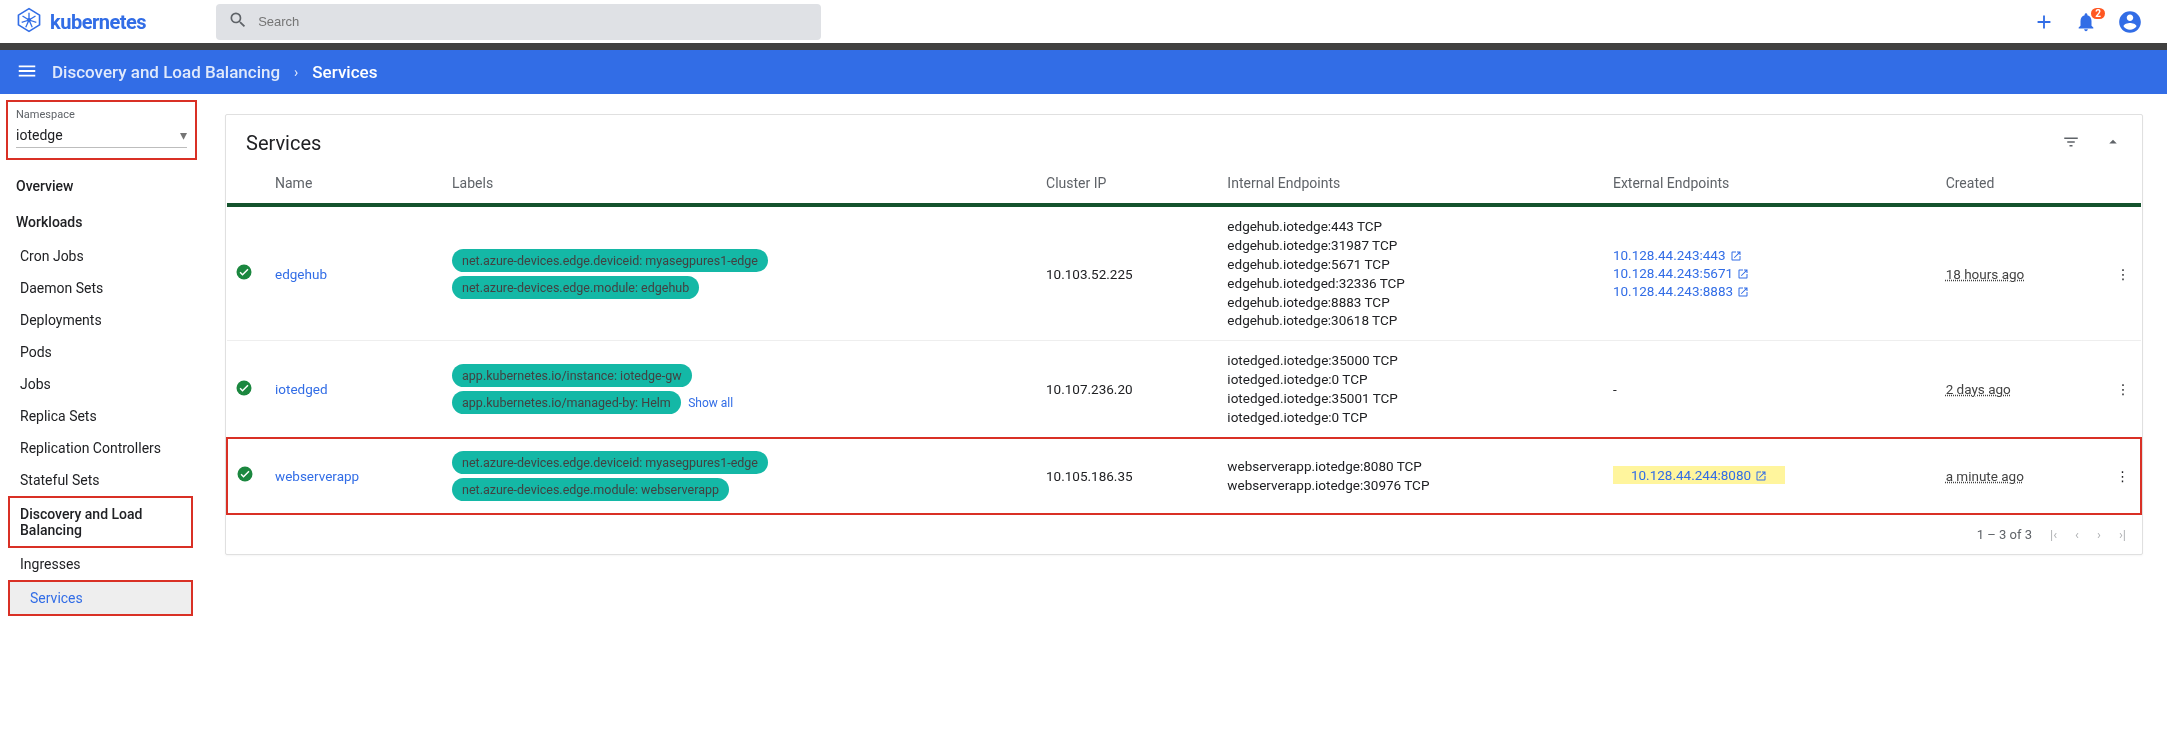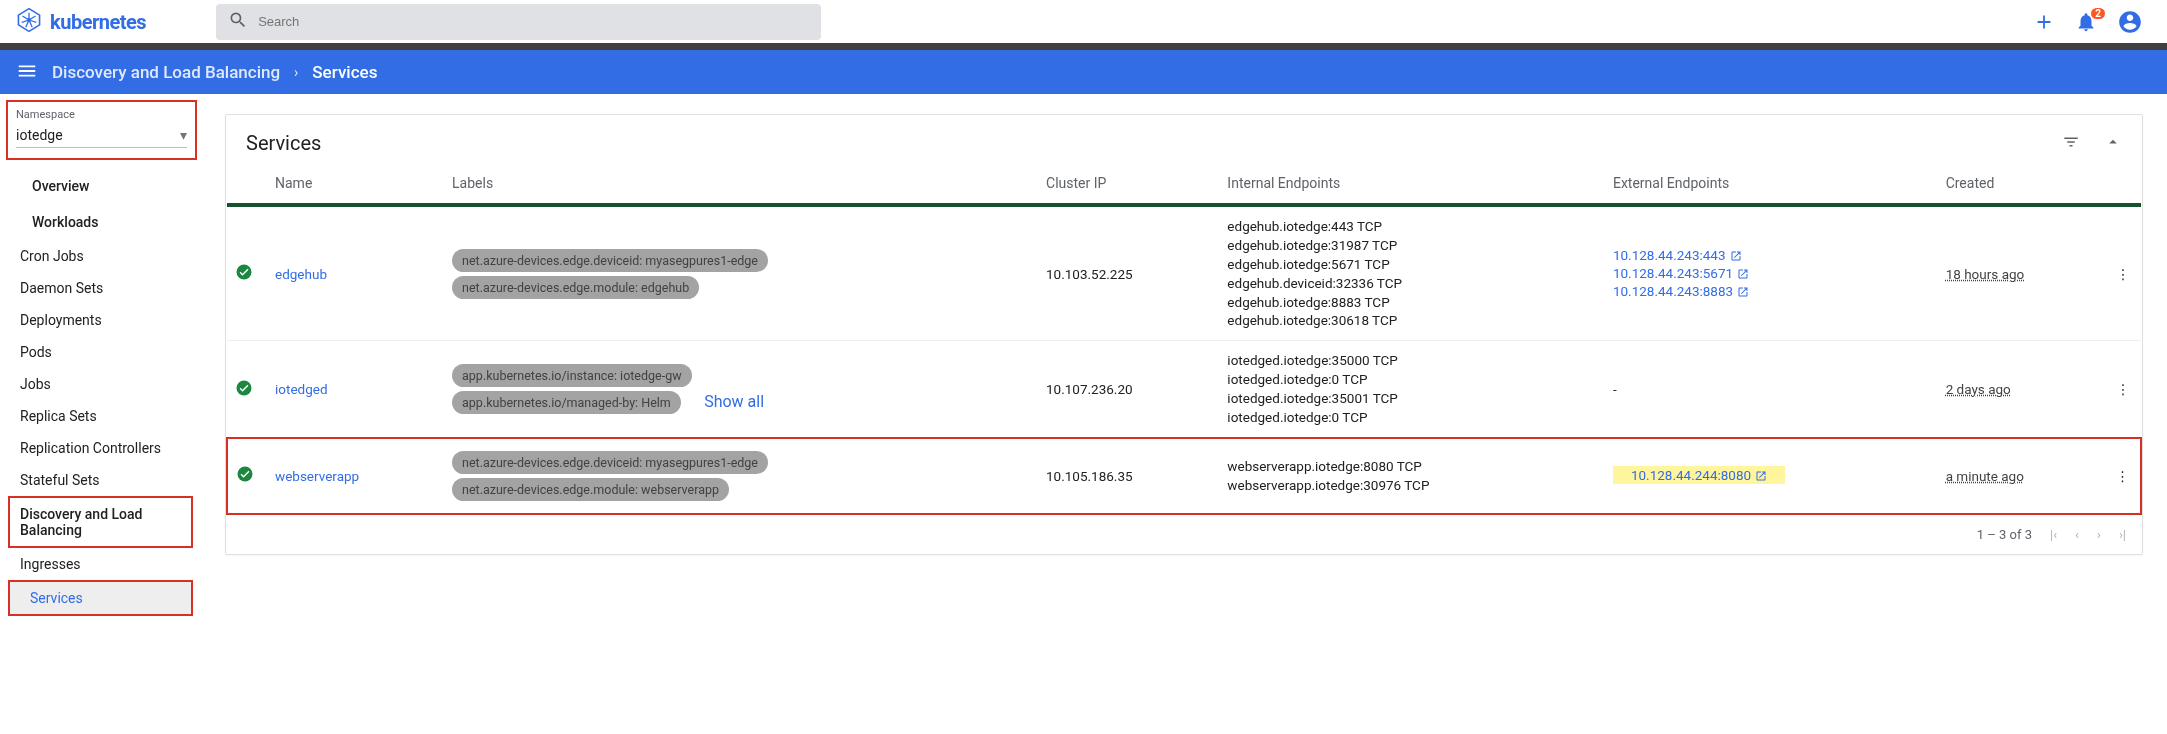--- a/index.html
+++ b/index.html
@@ -20,42 +20,42 @@
 .crumb { font-size: 17px; font-weight: 500; }
 .crumb-dim { opacity: 0.85; }
 .chev { opacity: 0.85; }
 
 .layout { display: flex; }
 .sidebar { width: 201px; padding: 6px 0 16px; }
 .ns-box { border: 2px solid #d93025; margin: 0 4px 8px 6px; padding: 6px 8px 10px; position: relative; }
 .ns-label { font-size: 11px; color: #5f6368; }
 .ns-select { display: flex; justify-content: space-between; align-items: center; margin-top: 6px; color: #202124; border-bottom: 1px solid #bdbdbd; padding-bottom: 4px; cursor: pointer; }
 .ns-caret { color: #757575; }
-.side-heading { padding: 10px 32px; font-weight: 500; font-size: 14px; color: #202124; cursor: pointer; }
+.side-heading { padding: 10px 16px; font-weight: 500; font-size: 14px; color: #202124; cursor: pointer; }
 .side-heading.boxed { border: 2px solid #d93025; margin: 0 8px; padding: 8px 10px; }
 .side-child { padding: 8px 20px; font-size: 14px; color: #202124; cursor: pointer; }
 .side-child.active { color: #326de6; background: #eee; }
 .side-child.boxed { border: 2px solid #d93025; margin: 0 8px; }
 
 .main { flex: 1; padding: 20px 24px 10px; }
 .card { background: #fff; border: 1px solid #e0e0e0; border-radius: 2px; box-shadow: 0 1px 2px rgba(0,0,0,0.04); }
 .card-header { display: flex; align-items: center; padding: 16px 20px 8px; }
 .card-title { font-size: 20px; font-weight: 400; color: #202124; }
 .card-header-actions { margin-left: auto; display: flex; gap: 24px; color: #5f6368; }
 .card-header-actions > span { cursor: pointer; }
 
 .tbl { width: 100%; border-collapse: collapse; }
 .tbl th { text-align: left; font-weight: 400; font-size: 14px; color: #5f6368; padding: 12px 8px; border-bottom: 4px solid #14532d; }
 .tbl td { font-size: 13.5px; padding: 10px 8px; border-bottom: 1px solid #eee; vertical-align: middle; color: #202124; }
 .tbl tr.row-boxed td { border-top: 2px solid #d93025; border-bottom: 2px solid #d93025; }
 .tbl tr.row-boxed td:first-child { border-left: 2px solid #d93025; }
 .tbl tr.row-boxed td:last-child { border-right: 2px solid #d93025; }
 .link { color: #326de6; cursor: pointer; }
-.chip { display: inline-block; background: #a3a3a3; border-radius: 12px; padding: 4px 10px; font-size: 12.5px; color: #424242; margin: 2px 4px 2px 0; white-space: nowrap; }
-.showall { color: #326de6; font-size: 16px; cursor: pointer; margin-left: 16px; }
+.chip { display: inline-block; background: #14b8a6; border-radius: 12px; padding: 4px 10px; font-size: 12.5px; color: #424242; margin: 2px 4px 2px 0; white-space: nowrap; }
+.showall { color: #326de6; font-size: 12px; cursor: pointer; margin-left: 0; }
 .endpoint-line { white-space: nowrap; line-height: 1.4; }
 .ext-link { color: #326de6; cursor: pointer; white-space: nowrap; }
 .ext-link.hl { background: #fff59d; padding: 1px 18px; }
 .ext-icon-svg { display: inline-block; vertical-align: -2px; margin-left: 4px; }
 .created { text-decoration: underline dotted; color: #424242; }
 .status-icon { width: 18px; height: 18px; }
 .kebab { color: #5f6368; cursor: pointer; font-size: 20px; text-align: center; }
 .col-status { width: 40px; }
 .col-kebab { width: 36px; }
 
@@ -189,21 +189,21 @@
             <td><span class="link">edgehub</span></td>
             <td>
               <span class="chip">net.azure-devices.edge.deviceid: myasegpures1-edge</span><br>
               <span class="chip">net.azure-devices.edge.module: edgehub</span>
             </td>
             <td>10.103.52.225</td>
             <td>
               <div class="endpoint-line">edgehub.iotedge:443 TCP</div>
               <div class="endpoint-line">edgehub.iotedge:31987 TCP</div>
               <div class="endpoint-line">edgehub.iotedge:5671 TCP</div>
-              <div class="endpoint-line">edgehub.deviceid:32336 TCP</div>
+              <div class="endpoint-line">edgehub.iotedged:32336 TCP</div>
               <div class="endpoint-line">edgehub.iotedge:8883 TCP</div>
               <div class="endpoint-line">edgehub.iotedge:30618 TCP</div>
             </td>
             <td>
               <div><span class="ext-link"><span>10.128.44.243:443</span><span class="ext-icon-svg"><svg width="12" height="12" viewBox="0 0 24 24" fill="#326de6">
                         <path d="M14 3v2h3.59l-9.83 9.83 1.41 1.41L19 6.41V10h2V3h-7zM19 19H5V5h7V3H5c-1.1 0-2 .9-2 2v14c0 1.1.9 2 2 2h14c1.1 0 2-.9 2-2v-7h-2v7z"></path>
                       </svg></span></span></div>
               <div><span class="ext-link"><span>10.128.44.243:5671</span><span class="ext-icon-svg"><svg width="12" height="12" viewBox="0 0 24 24" fill="#326de6">
                         <path d="M14 3v2h3.59l-9.83 9.83 1.41 1.41L19 6.41V10h2V3h-7zM19 19H5V5h7V3H5c-1.1 0-2 .9-2 2v14c0 1.1.9 2 2 2h14c1.1 0 2-.9 2-2v-7h-2v7z"></path>
                       </svg></span></span></div>

